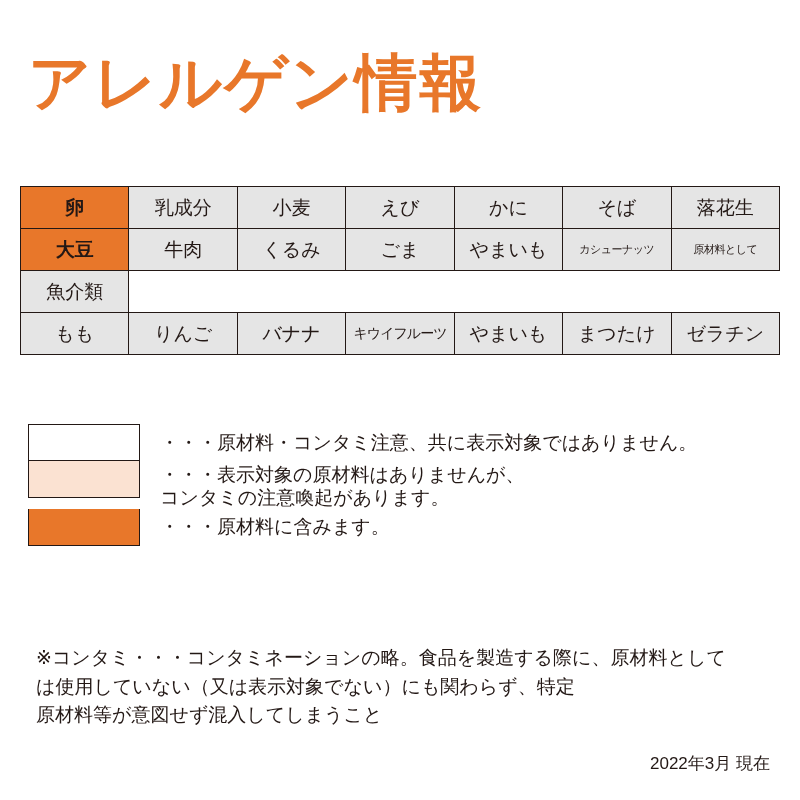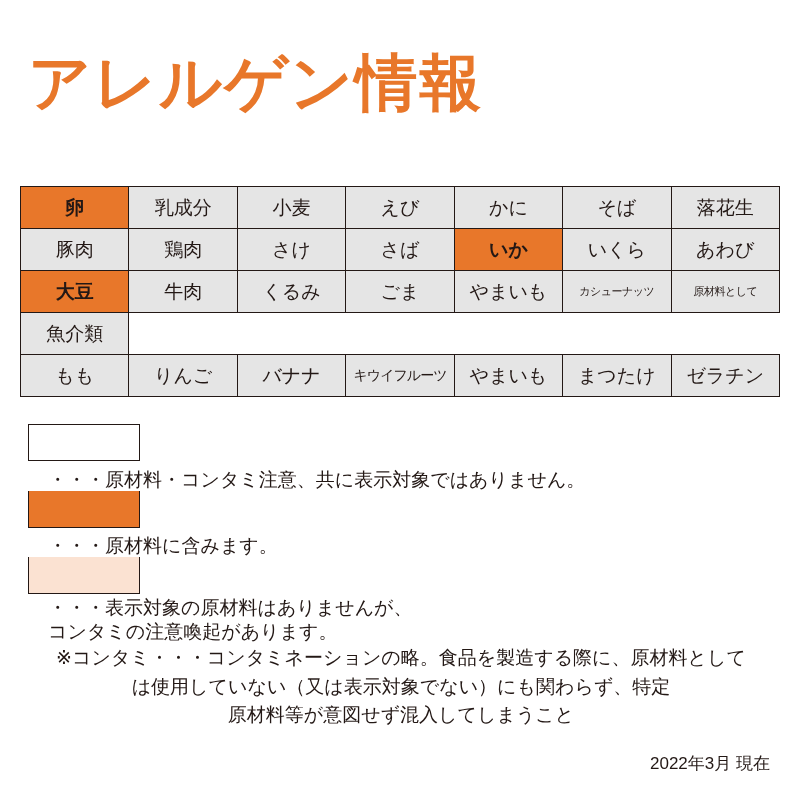--- a/index.html
+++ b/index.html
@@ -73,21 +73,20 @@
   
   .legend {
     position: absolute;
     left: 28px;
     top: 424px;
     width: 744px;
   }
   .legend-row {
     display: flex;
     align-items: flex-start;
-    flex-direction: column;
   }
   .swatch {
     width: 112px;
     height: 37px;
     border: 1px solid #231815;
     box-sizing: border-box;
     flex: 0 0 auto;
   }
   .swatch.lvl1 { background: #ffffff; }
   .swatch.lvl2 { background: #FBE2D2; border-top: none; }
@@ -108,21 +107,20 @@
 
   
   .note {
     position: absolute;
     left: 36px;
     top: 644px;
     width: 730px;
     font-size: 19px;
     line-height: 1.5;
     white-space: pre-line;
-    text-align: center;
   }
   .date {
     position: absolute;
     right: 30px;
     top: 752px;
     font-size: 17px;
   }
 </style>
 </head>
 <body>
@@ -134,29 +132,20 @@
   <table class="grid">
     <tbody>
       <tr>
         <td class="lvl3">卵</td>
         <td>乳成分</td>
         <td>小麦</td>
         <td>えび</td>
         <td>かに</td>
         <td>そば</td>
         <td>落花生</td>
-      </tr>
-      <tr>
-        <td>豚肉</td>
-        <td>鶏肉</td>
-        <td>さけ</td>
-        <td>さば</td>
-        <td class="lvl3">いか</td>
-        <td>いくら</td>
-        <td>あわび</td>
       </tr>
       <tr>
         <td class="lvl3">大豆</td>
         <td>牛肉</td>
         <td>くるみ</td>
         <td>ごま</td>
         <td>やまいも</td>
         <td class="small">カシューナッツ</td>
         <td class="small">原材料として</td>
       </tr>
@@ -179,28 +168,28 @@
         <td>ゼラチン</td>
       </tr>
     </tbody>
   </table>
 
   <div class="legend">
     <div class="legend-row r1">
       <div class="swatch lvl1"></div>
       <div class="legend-text">・・・原材料・コンタミ注意、共に表示対象ではありません。</div>
     </div>
-    <div class="legend-row r3">
-      <div class="swatch lvl3"></div>
-      <div class="legend-text">・・・原材料に含みます。</div>
-    </div>
     <div class="legend-row r2">
       <div class="swatch lvl2"></div>
       <div class="legend-text">・・・表示対象の原材料はありませんが、
                            コンタミの注意喚起があります。</div>
+    </div>
+    <div class="legend-row r3">
+      <div class="swatch lvl3"></div>
+      <div class="legend-text">・・・原材料に含みます。</div>
     </div>
   </div>
 
   <div class="note">※コンタミ・・・コンタミネーションの略。食品を製造する際に、原材料として
           は使用していない（又は表示対象でない）にも関わらず、特定
           原材料等が意図せず混入してしまうこと</div>
   <div class="date">2022年3月 現在</div>
 
 </div>
 

